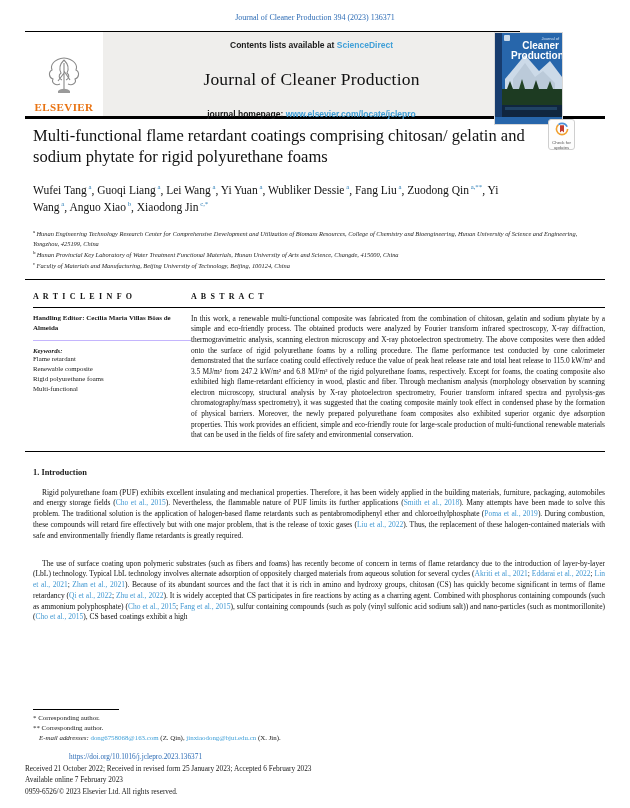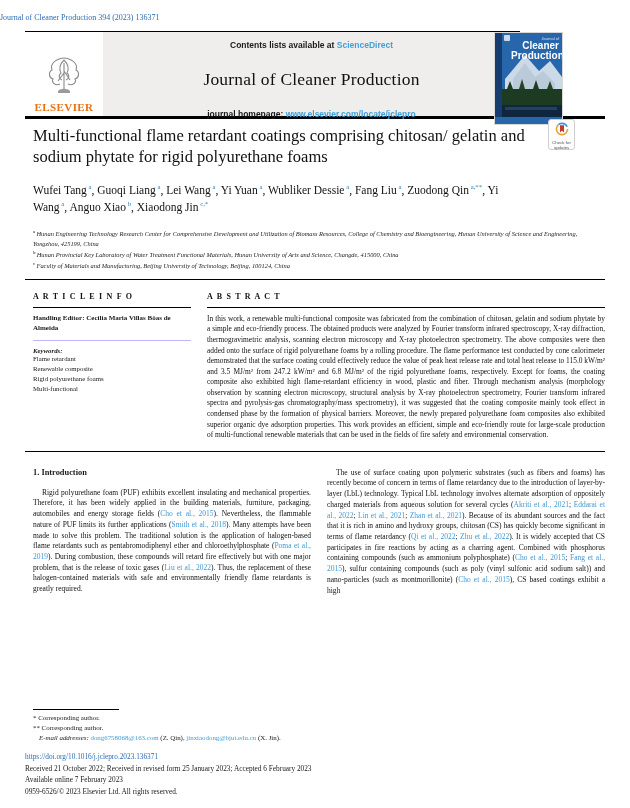--- a/index.html
+++ b/index.html
@@ -5,21 +5,21 @@
   * { margin:0; padding:0; box-sizing:border-box; }
   html,body { background:#888; }
   .page {
     position:relative; width:630px; height:808px; margin:0 auto;
     background:#ffffff; overflow:hidden;
     font-family:"Liberation Serif", serif; color:#1a1a1a;
   }
   .sans { font-family:"Liberation Sans", sans-serif;gap:19px; }
 
   
-  .cite-line { margin-top:13px; font-size:8px; color:#2d6cb5; }
+  .cite-line { margin-top:13px; text-align:center; font-size:8px; color:#2d6cb5; }
 
   
   .rule-top { margin:9px 110px 0 25px; border-top:1.2px solid #000; }
   .masthead { position:relative; margin:0 25px; height:84px; }
   .banner { position:absolute; left:0; top:0; width:495px; height:84px; background:#efeeec; }
   .logo-box { position:absolute; left:0; top:0; bottom:0; width:78px; background:#fff;
               display:flex; flex-direction:column; align-items:center; justify-content:flex-end; padding-bottom:3px; }
   .elsevier-word { font-size:11px; letter-spacing:.4px; font-weight:bold; color:#e97312; font-family:"Liberation Serif",serif; }
   .banner-center { position:absolute; left:78px; right:0; top:0; bottom:0;
                    display:flex; flex-direction:column; align-items:center; justify-content:space-between;
@@ -45,48 +45,48 @@
   .badge-text { font-size:4.4px; color:#555; text-align:center; line-height:1.15; font-family:"Liberation Sans",sans-serif; }
   .authors { margin:15px 25px 0 33px; max-width:470px; font-size:11.5px; line-height:1.5; color:#111; }
   .authors sup { font-size:6.8px; color:#2d7fb8; }
   .affils { margin:11px 25px 0 33px; font-size:6.4px; font-style:italic; line-height:1.55; color:#222; }
   .affils sup { font-style:normal; font-size:5px; }
   .rule-1 { margin:8px 25px 0 25px; border-top:1px solid #000; }
 
   
   .info-abs { display:flex; margin:12px 25px 0 33px; }
   .info-col { width:158px; flex:none; }
-  .abs-col { flex:1; margin-left:16px; }
+  .abs-col { flex:1; }
   .sec-head { font-size:8px; font-weight:bold; letter-spacing:1.2px; color:#111; }
   .info-head-rule { border-top:1px solid #000; margin-top:6px; }
   .handling { font-size:7px; font-weight:bold; line-height:1.5; padding:5px 0 6px 0; border-bottom:1px solid #c4b5fd; }
   .kw-label { margin-top:6px; font-size:6.8px; font-style:italic; font-weight:bold; }
   .kw-item { font-size:6.8px; line-height:1.5; }
   .abs-head-rule { border-top:1px solid #000; margin-top:6px; margin-bottom:6px; }
   .abs-text { font-size:7.4px; line-height:1.43; text-align:justify; color:#111; }
 
   .rule-2 { margin:10px 25px 0 25px; border-top:1px solid #000; }
 
   
-  .body-cols { display:flex; gap:16px; margin:16px 25px 0 33px; height:182px; overflow:hidden; }
+  .body-cols { display:flex; gap:0; margin:16px 25px 0 33px; height:182px; overflow:hidden;flex-direction:column; }
   .col { flex:1; }
   .intro-head { font-size:8.4px; font-weight:bold; margin-bottom:11px; }
   .body-par { font-size:7.5px; line-height:1.43; text-align:justify; color:#111; text-indent:9px; }
   .cit { color:#4198d2; cursor:pointer; }
 
   
   .footnotes { position:absolute; left:33px; top:709px; width:280px; font-size:6.9px; line-height:1.45; }
   .fn-rule { width:86px; border-top:.8px solid #000; margin-bottom:3px; }
   .fn-email-line { padding-left:6px; }
   .email-label { font-style:italic; }
   .email-link { color:#41a0d8; cursor:pointer; }
 
   
   .footer { position:absolute; left:25px; top:751px; right:25px; font-size:7.3px; line-height:1.6; }
-  .doi-link { color:#2d6cb5; cursor:pointer; }
+  .doi-link { color:#2d6cb5; cursor:pointer;margin-left:44px; }
 </style>
 </head>
 <body>
 
 <div class="page">
 
   <div class="cite-line">Journal of Cleaner Production 394 (2023) 136371</div>
 
   <div class="rule-top"></div>
   <div class="masthead">

